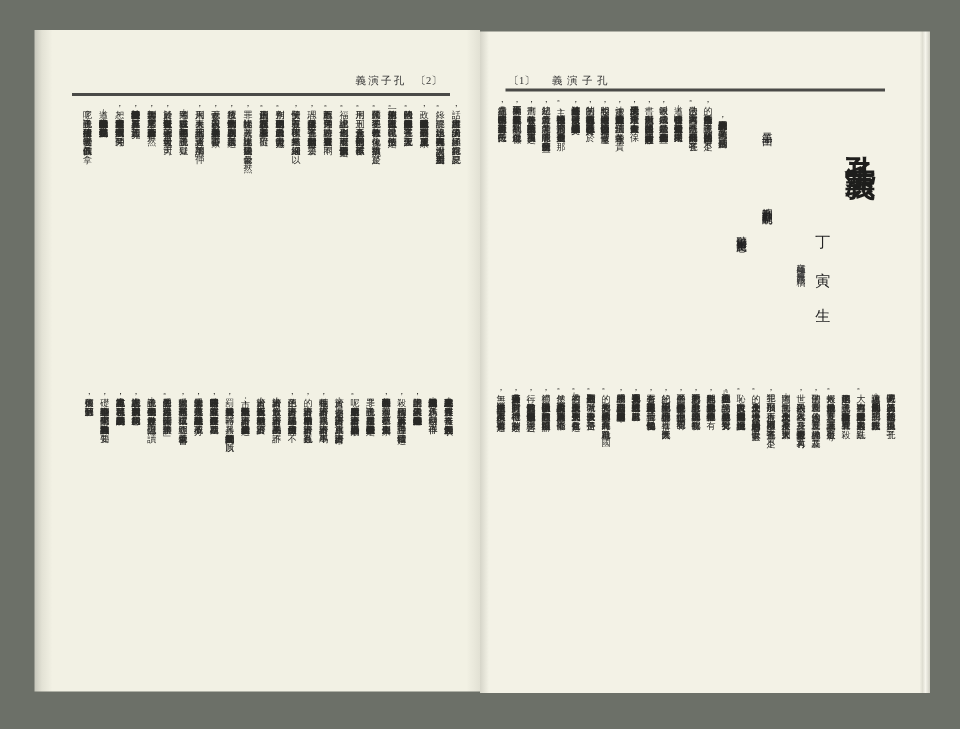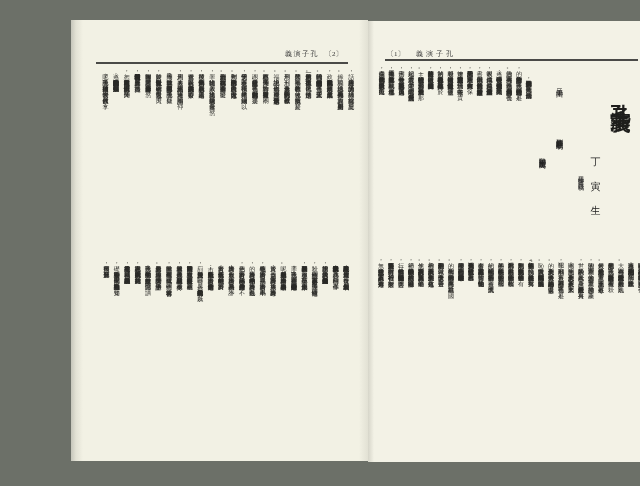--- a/index.html
+++ b/index.html
@@ -1,21 +1,21 @@
 <!DOCTYPE html>
 <html><head>
 <meta charset="utf-8">
 <style>
   html, body { margin: 0; padding: 0; }
   body {
     width: 640px; height: 486px; position: relative; overflow: hidden;
     background: #6c7068;
     font-family: "Liberation Serif", "DejaVu Serif", serif;
   }
-  .page { position: absolute; margin-left: 48px; }
+  .page { position: absolute; }
   #left-page {
     left: 23px; top: 20px; width: 297px; height: 441px;
     background: linear-gradient(to right, #c6c6bb 0px, #e3e2d5 5px, #f2f1e4 12px, #f2f1e4 288px, #e2e1d4 297px);
   }
   #right-page {
     left: 320px; top: 21px; width: 300px; height: 441px;
     background: linear-gradient(to right, #d6d5c9 0px, #f3f2e6 6px, #f3f2e6 293px, #dfded2 295px, #f6f5ec 297px, #cfcec3 300px);
   }
   .rule { position: absolute; height: 1.5px; background: #4a4a47; }
   .hdr { position: absolute; font-size: 7px; line-height: 8px; color: #333; white-space: nowrap; }

